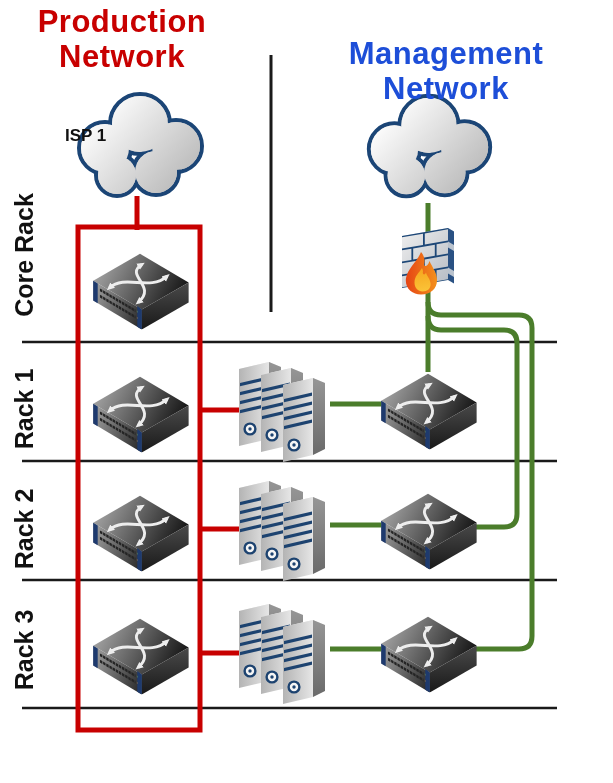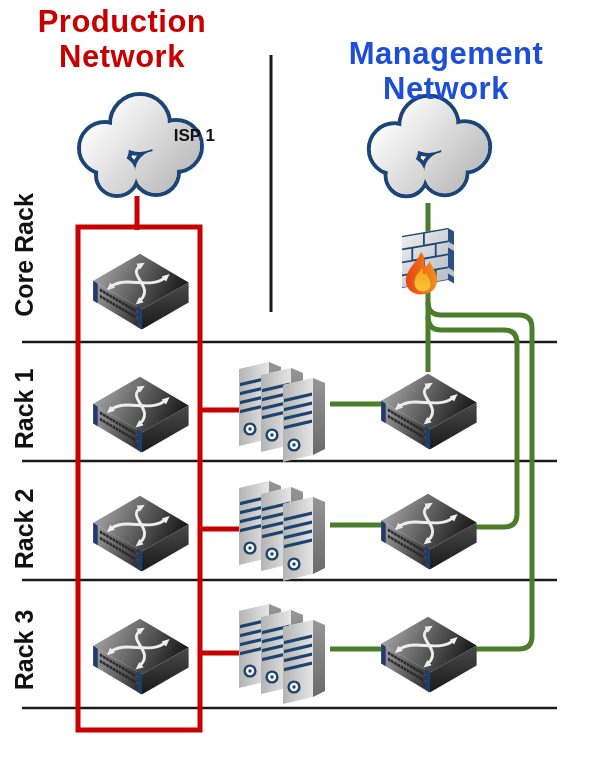--- a/index.html
+++ b/index.html
@@ -14,21 +14,21 @@
     position:absolute;z-index:3;font-weight:bold;font-size:31px;
     line-height:1.12;text-align:center;letter-spacing:0.5px;
   }
   .net-title.production{left:6px;top:5px;width:232px;color:#c80000;}
   .net-title.management{left:330px;top:5px;width:232px;color:#1d4ed8;margin-top:32px;}
   .rack-label{
     position:absolute;z-index:3;font-weight:bold;font-size:25px;color:#111111;
     transform:translate(-50%,-50%) rotate(-90deg);white-space:nowrap;
   }
   .cloud-label{
-    position:absolute;z-index:3;left:0;right:0;text-align:right;
+    position:absolute;z-index:3;left:0;right:0;text-align:left;
     font-weight:bold;font-size:17px;color:#111111;
   }
   .defs-hidden{position:absolute;width:0;height:0;overflow:hidden;}
 </style>
 </head>
 <body>
 
 <div class="stage">
 
   <svg class="defs-hidden" aria-hidden="true">

